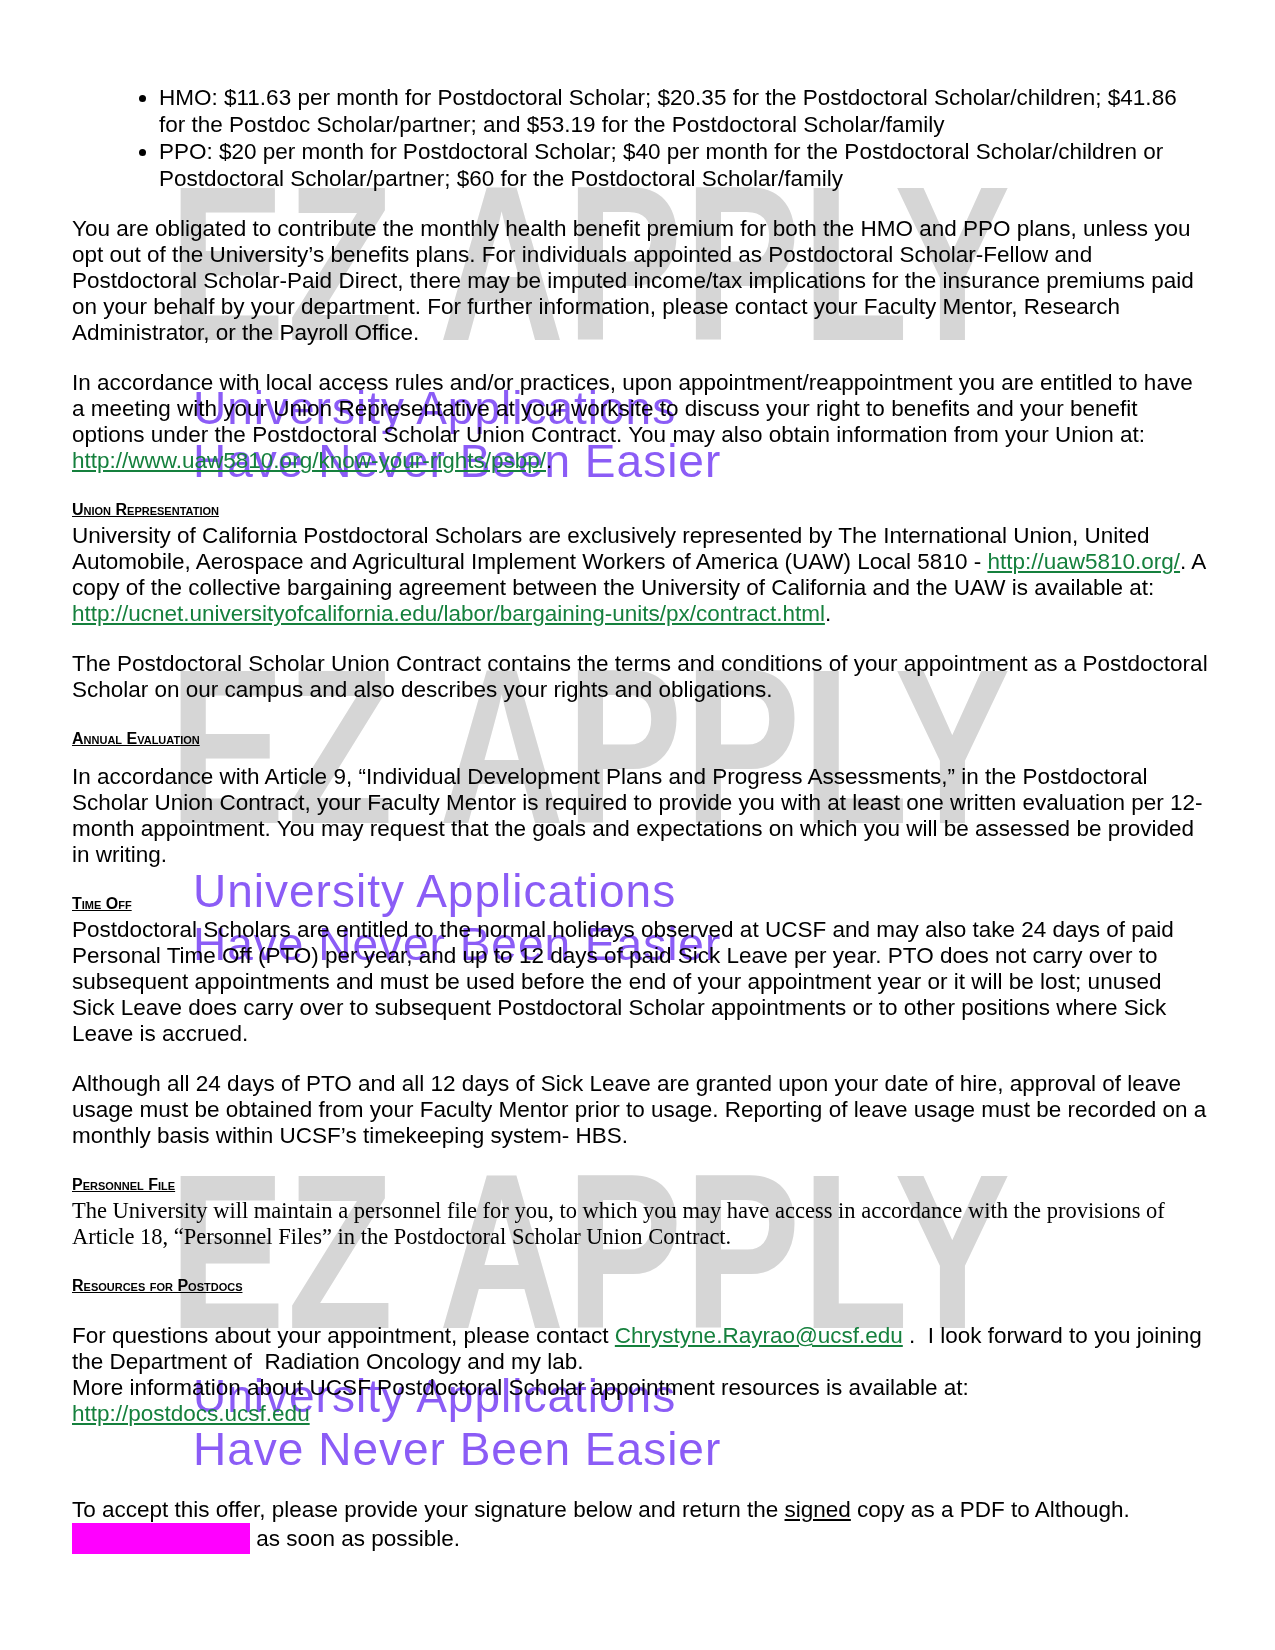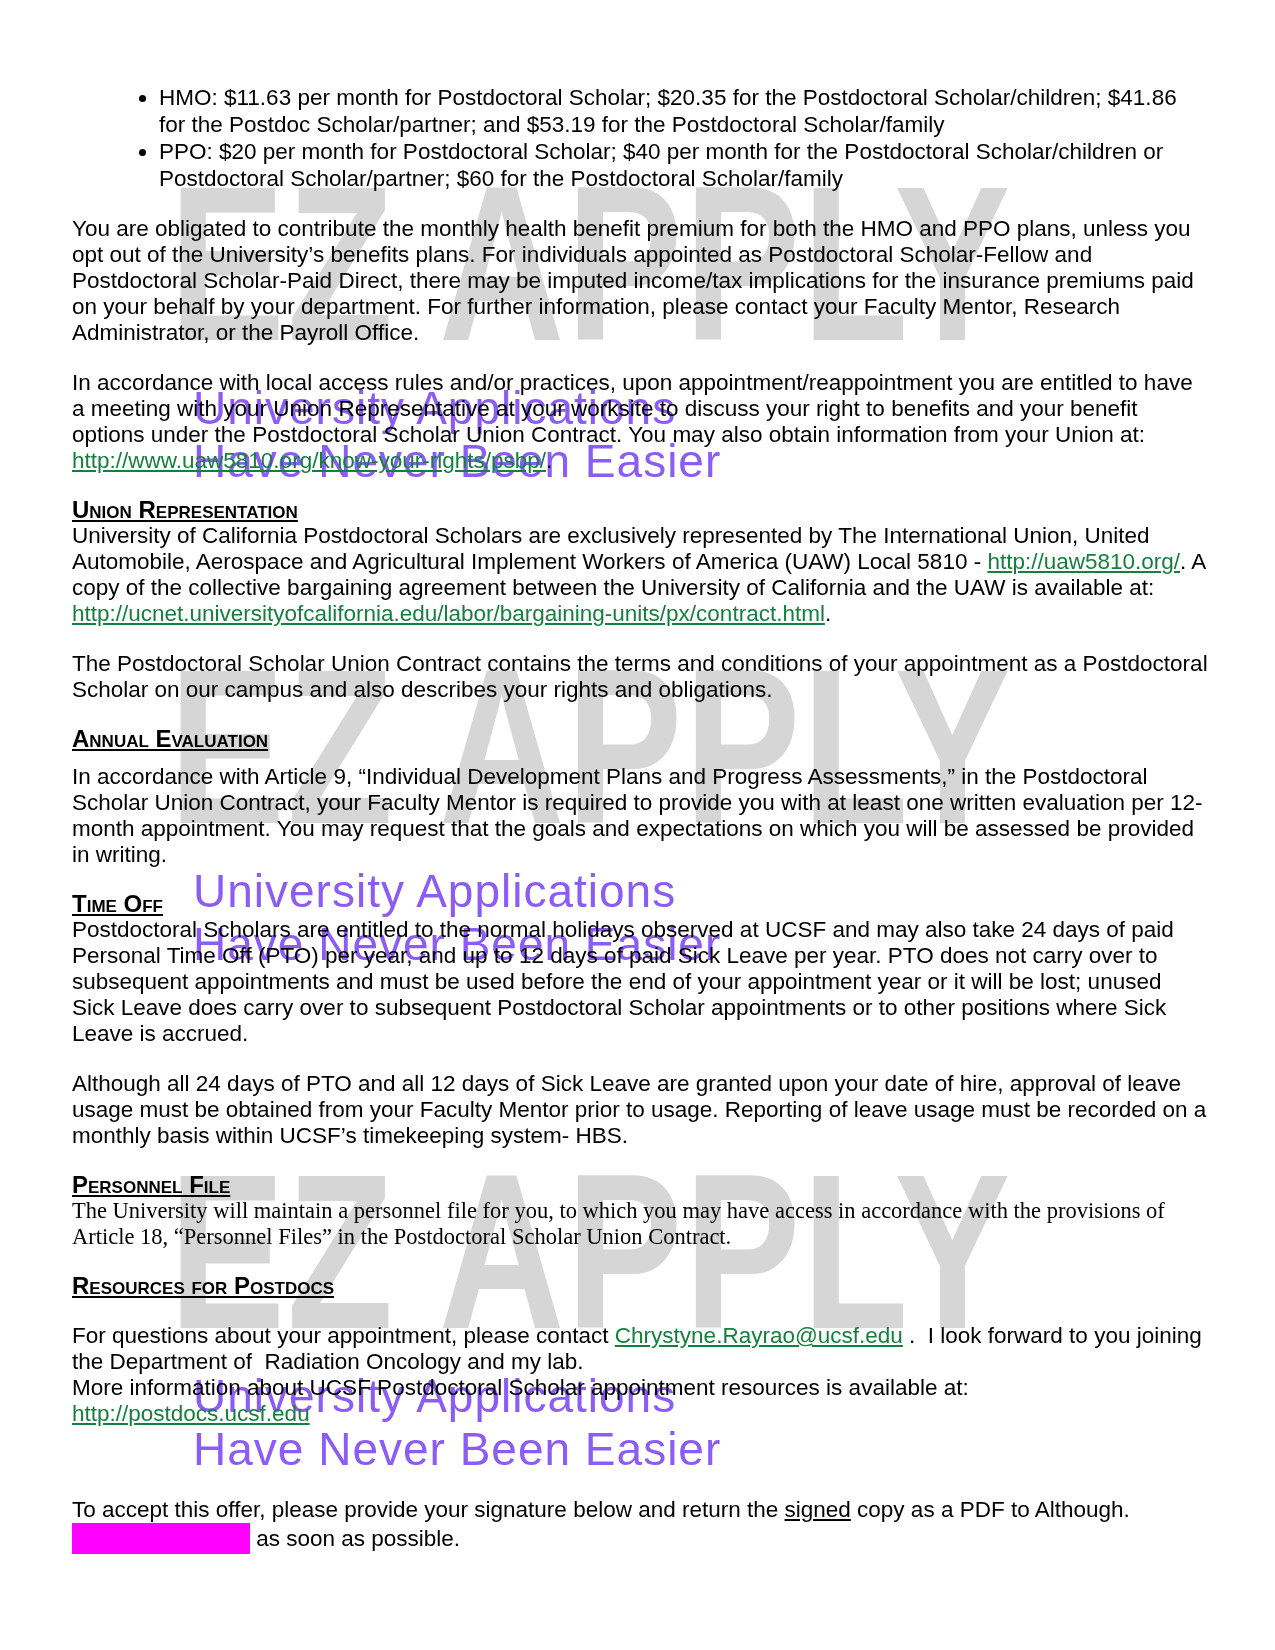--- a/index.html
+++ b/index.html
@@ -34,21 +34,21 @@
   }
   .wm-sub.first { margin-top:40px; }
   
   .content { position:relative; z-index:1; padding:70px 66px 0 72px; }
   ul.bullets { margin:14px; padding-left:73px; }
   ul.bullets li { line-height:27px; }
   p { margin:24px 0 0 0; line-height:26px; }
   p.gap-large { margin-top:70px; }
   h2 {
     margin:22px 0 0 0;
-    font-size:24px;
+    font-size:16px;
     line-height:27px;
     font-weight:bold;
     font-variant:small-caps;
     text-decoration:underline;
   }
   a.lnk { color:#15803d; text-decoration:underline; cursor:pointer; }
   .uline { text-decoration:underline; }
   .redact {
     display:inline-block;
     width:178px; height:31px;

